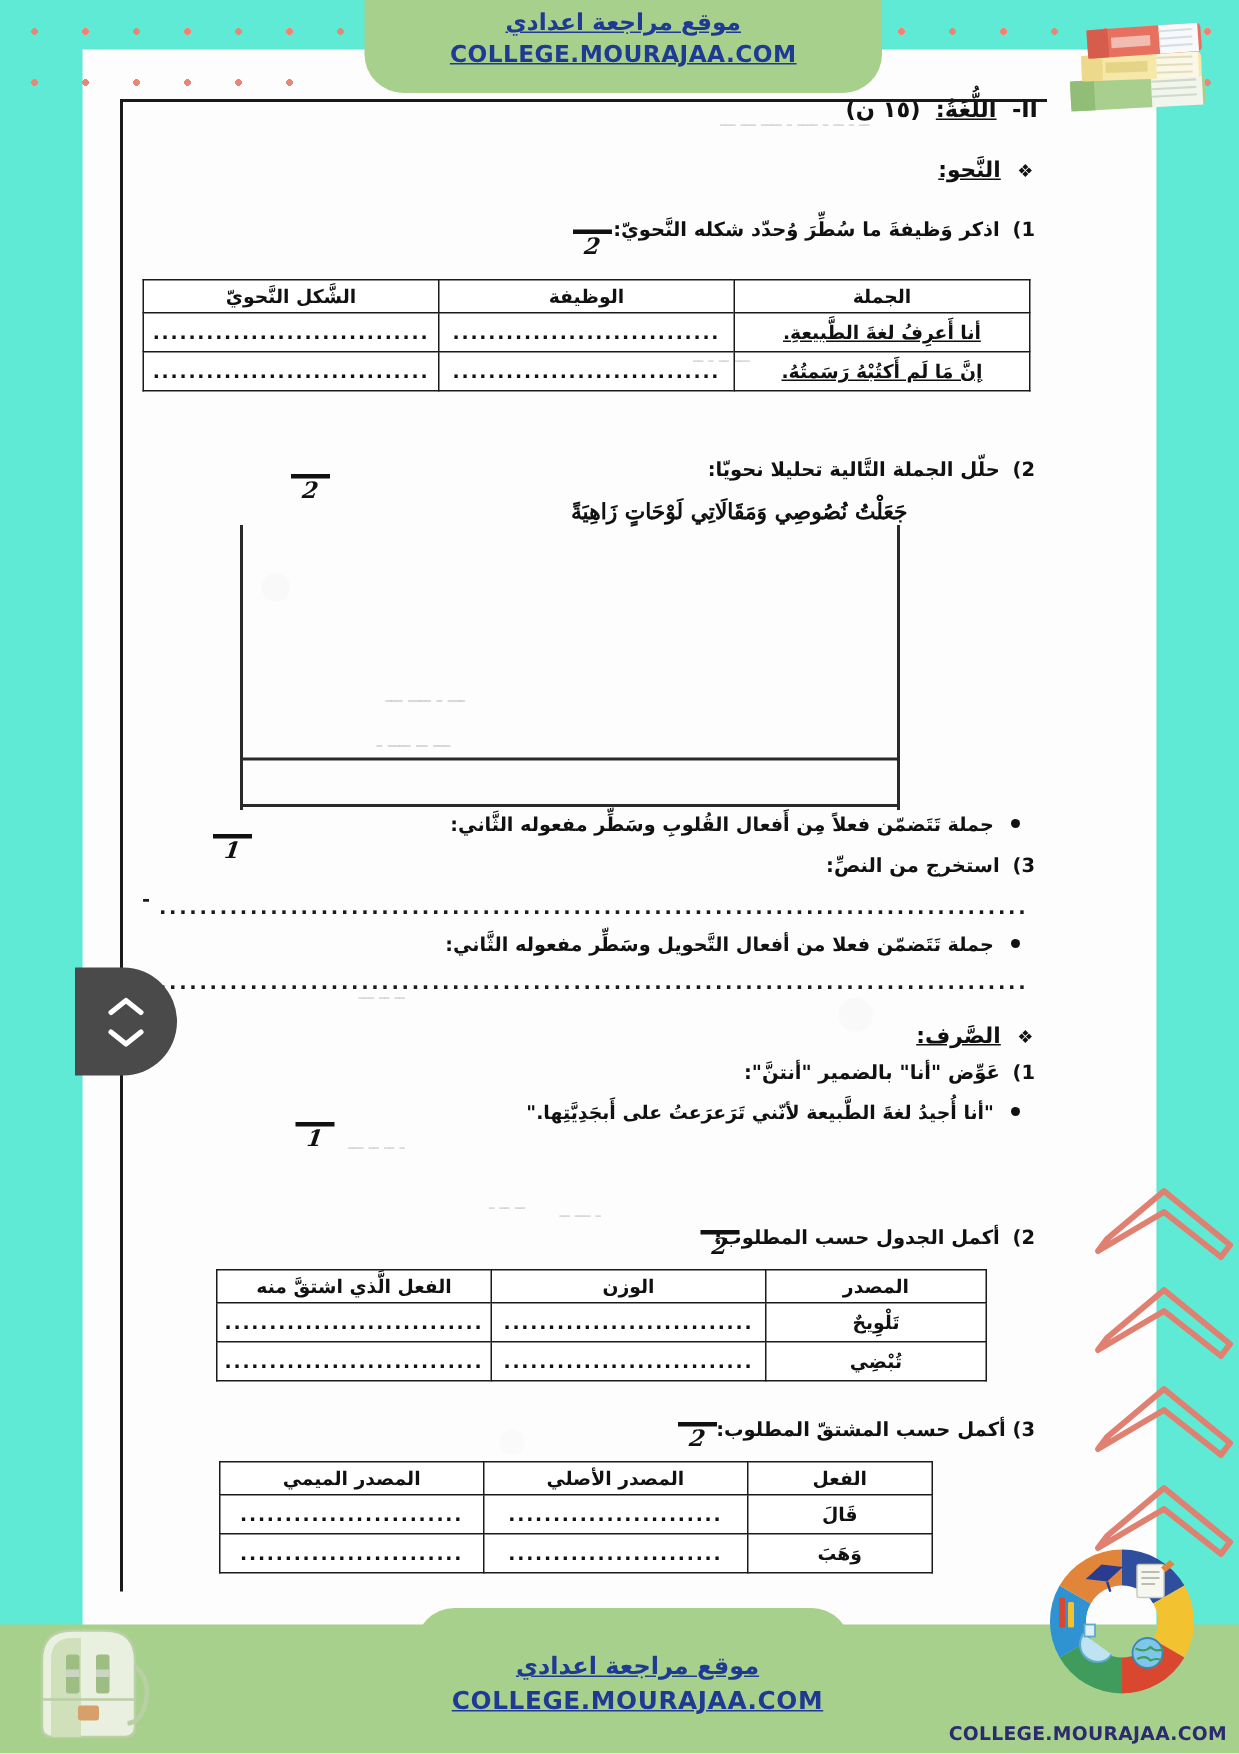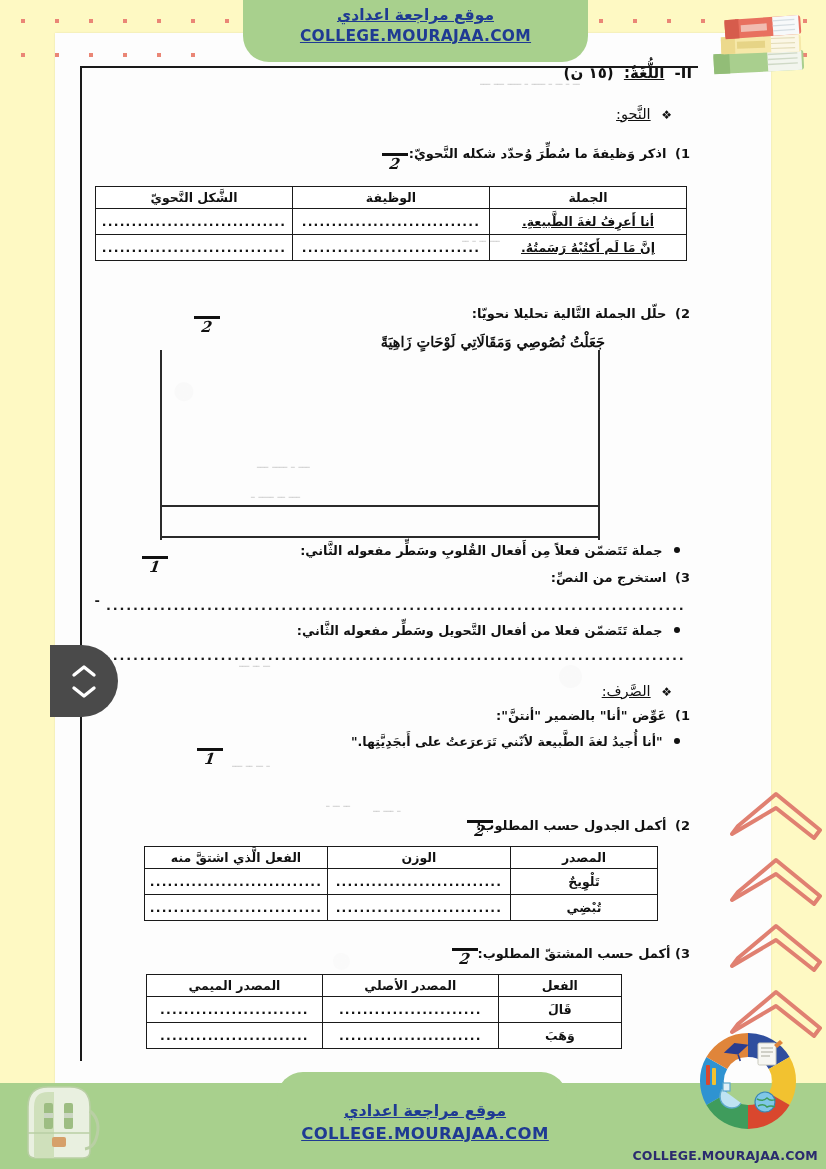--- a/index.html
+++ b/index.html
@@ -5,21 +5,21 @@
   * { box-sizing: border-box; margin: 0; padding: 0; }
   html, body {
     width: 826px; height: 1169px;
     font-family: "DejaVu Sans", "Liberation Sans", sans-serif;
     overflow: hidden;
     background: #ffffff;
   }
   #root {
     position: relative;
     width: 826px; height: 1169px;
-    background: #fef9c3;
+    background: #5eead4;
     overflow: hidden;
   }
 
   
   .dot-grid {
     position: absolute;
     left: 0; top: 0;
     width: 200px; height: 62px;
     background-image: radial-gradient(#ea8676 2.2px, transparent 2.4px);
     background-size: 34px 34px;
@@ -186,22 +186,22 @@
 
   .line-ii {
     position: absolute; right: 8px; top: 6px;
     font-size: 15px; font-weight: 700; direction: rtl;
     white-space: nowrap;
   }
   .line-ii .rom { font-weight: 700; }
   .und { text-decoration: underline; }
 
   .sec-head {
-    position: absolute; right: 28px;
-    font-size: 14.5px; font-weight: 400;
+    position: absolute; right: 11px;
+    font-size: 14.5px; font-weight: 700;
     white-space: nowrap;
   }
   .sec-head .dia { margin-left: 6px; font-size: 12px; }
 
   .q {
     position: absolute;
     font-size: 13px; font-weight: 600;
     white-space: nowrap; direction: rtl;
   }
 

